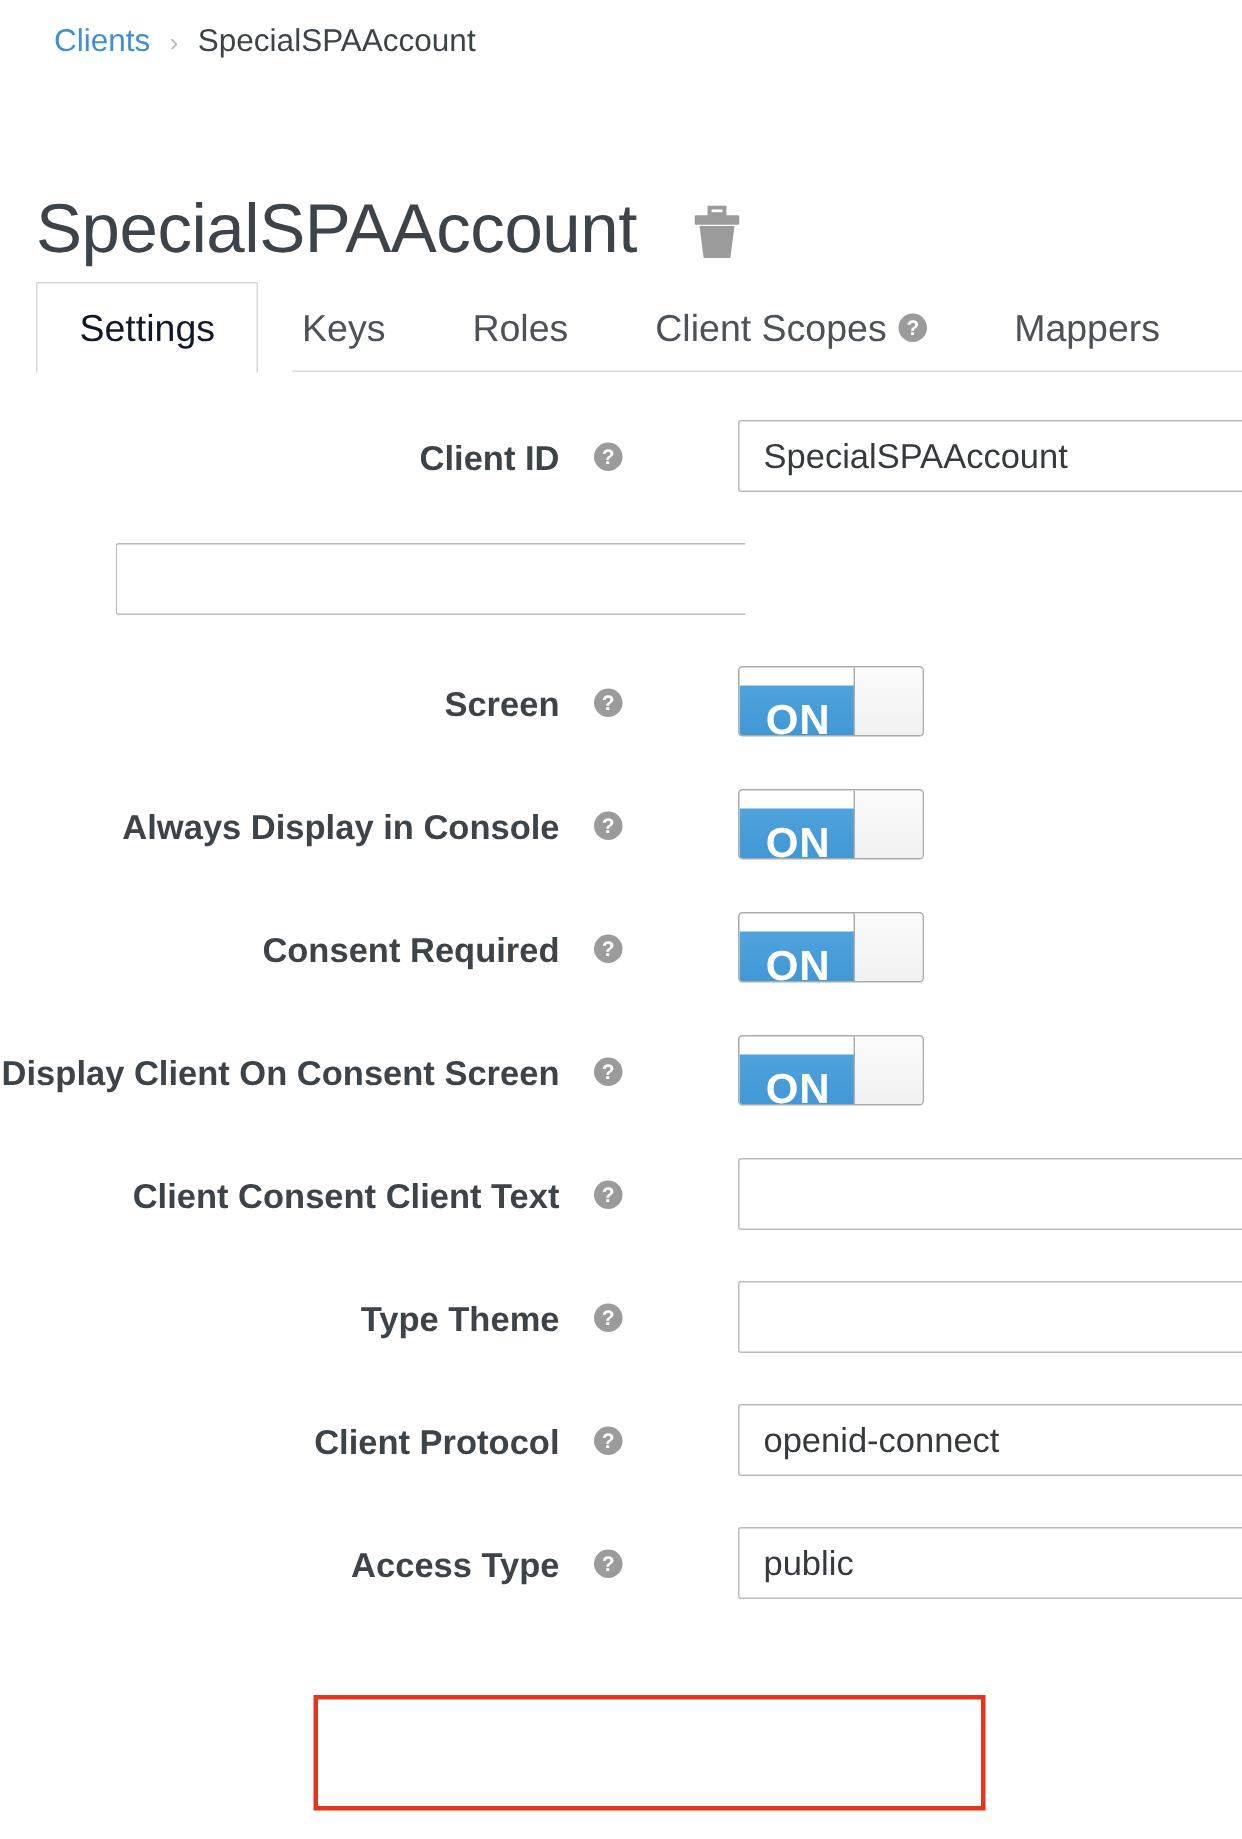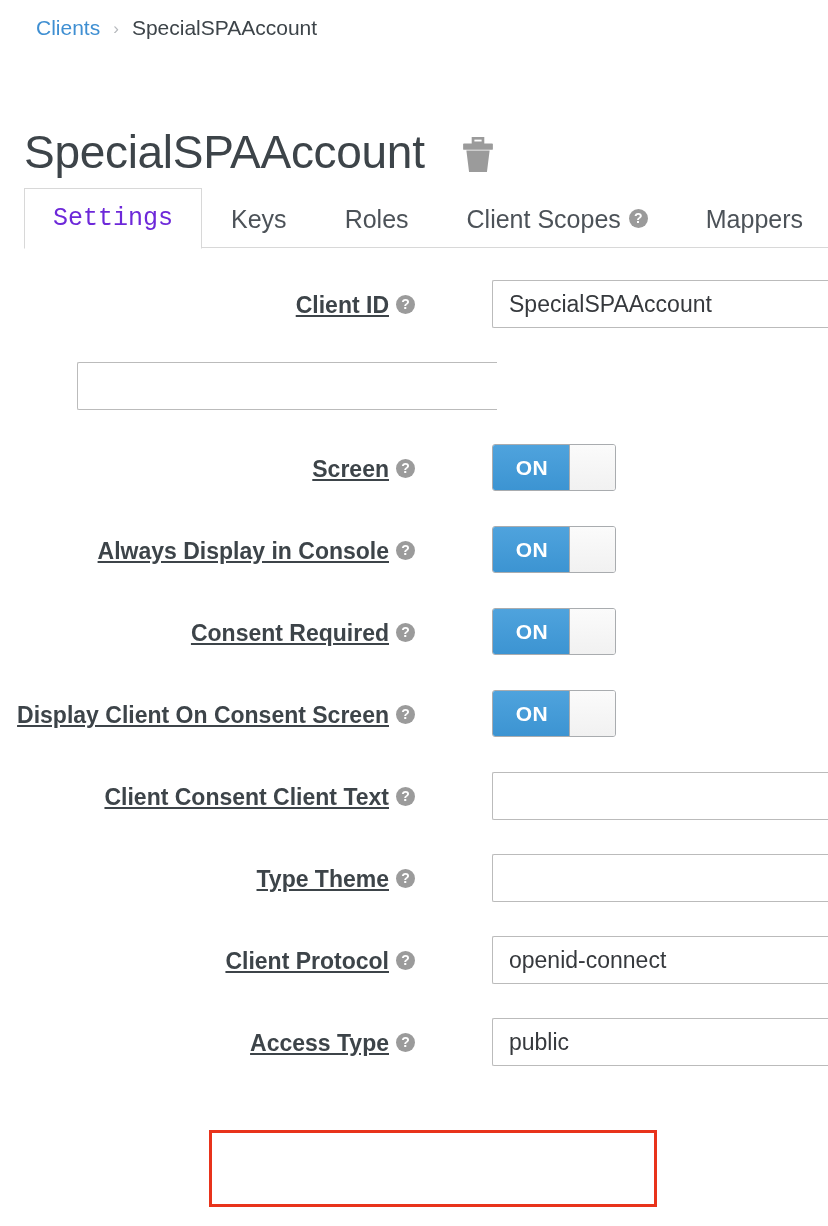--- a/index.html
+++ b/index.html
@@ -95,27 +95,26 @@
     line-height: 60px;
     cursor: pointer;
     display: flex;
     align-items: center;
     gap: 8px;
     border: 1px solid transparent;
     border-bottom: none;
     background: transparent;
   }
   .tab.active {
-    color: #6d28d9;
+    color: #0f172a;
     background: #fff;
     border: 1px solid #d8d8d8;
     border-bottom: 1px solid #fff;
     margin-bottom: -1px;
     height: 61px;
-    font-family: Liberation Mono, monospace;
   }
 
   
   .help-icon {
     display: inline-block;
     width: 19px; height: 19px;
     border-radius: 50%;
     background: #9b9b9b;
     color: #ffffff;
     font-size: 14px;
@@ -146,21 +145,21 @@
     width: 415px;
     flex: none;
     text-align: right;
     font-size: 23px;
     font-weight: bold;
     color: #3d4449;
     line-height: 30px;
     padding-top: 18px;
     padding-right: 0;
   }
-  .form-label .lbl-text { margin-right: 7px; text-decoration: underline; }
+  .form-label .lbl-text { margin-right: 23px; }
   .form-control {
     flex: 1;
     padding-left: 77px;
     padding-top: 8px;
   }
   .txt-input {
     display: block;
     width: 420px;
     height: 48px;
     border: 1px solid #bbbbbb;
@@ -183,25 +182,25 @@
     border: 1px solid #a9acaf;
     border-radius: 3px;
     background: #fff;
     overflow: hidden;
     cursor: pointer;
     position: relative;
     padding: 0;
   }
   .toggle .tgl-on {
     position: absolute;
-    left: 0; top: 0;
+    left: 0; top: 12px;
     width: 78px; height: 100%;
     background: linear-gradient(#4fa3dd, #3c94d2);
     color: #fff;
-    font-size: 21px;
+    font-size: 28px;
     font-weight: bold;
     letter-spacing: 0.5px;
     display: flex;
     align-items: center;
     justify-content: center;
   }
   .toggle .tgl-knob {
     position: absolute;
     right: 0; top: 0;
     width: 46px; height: 100%;

